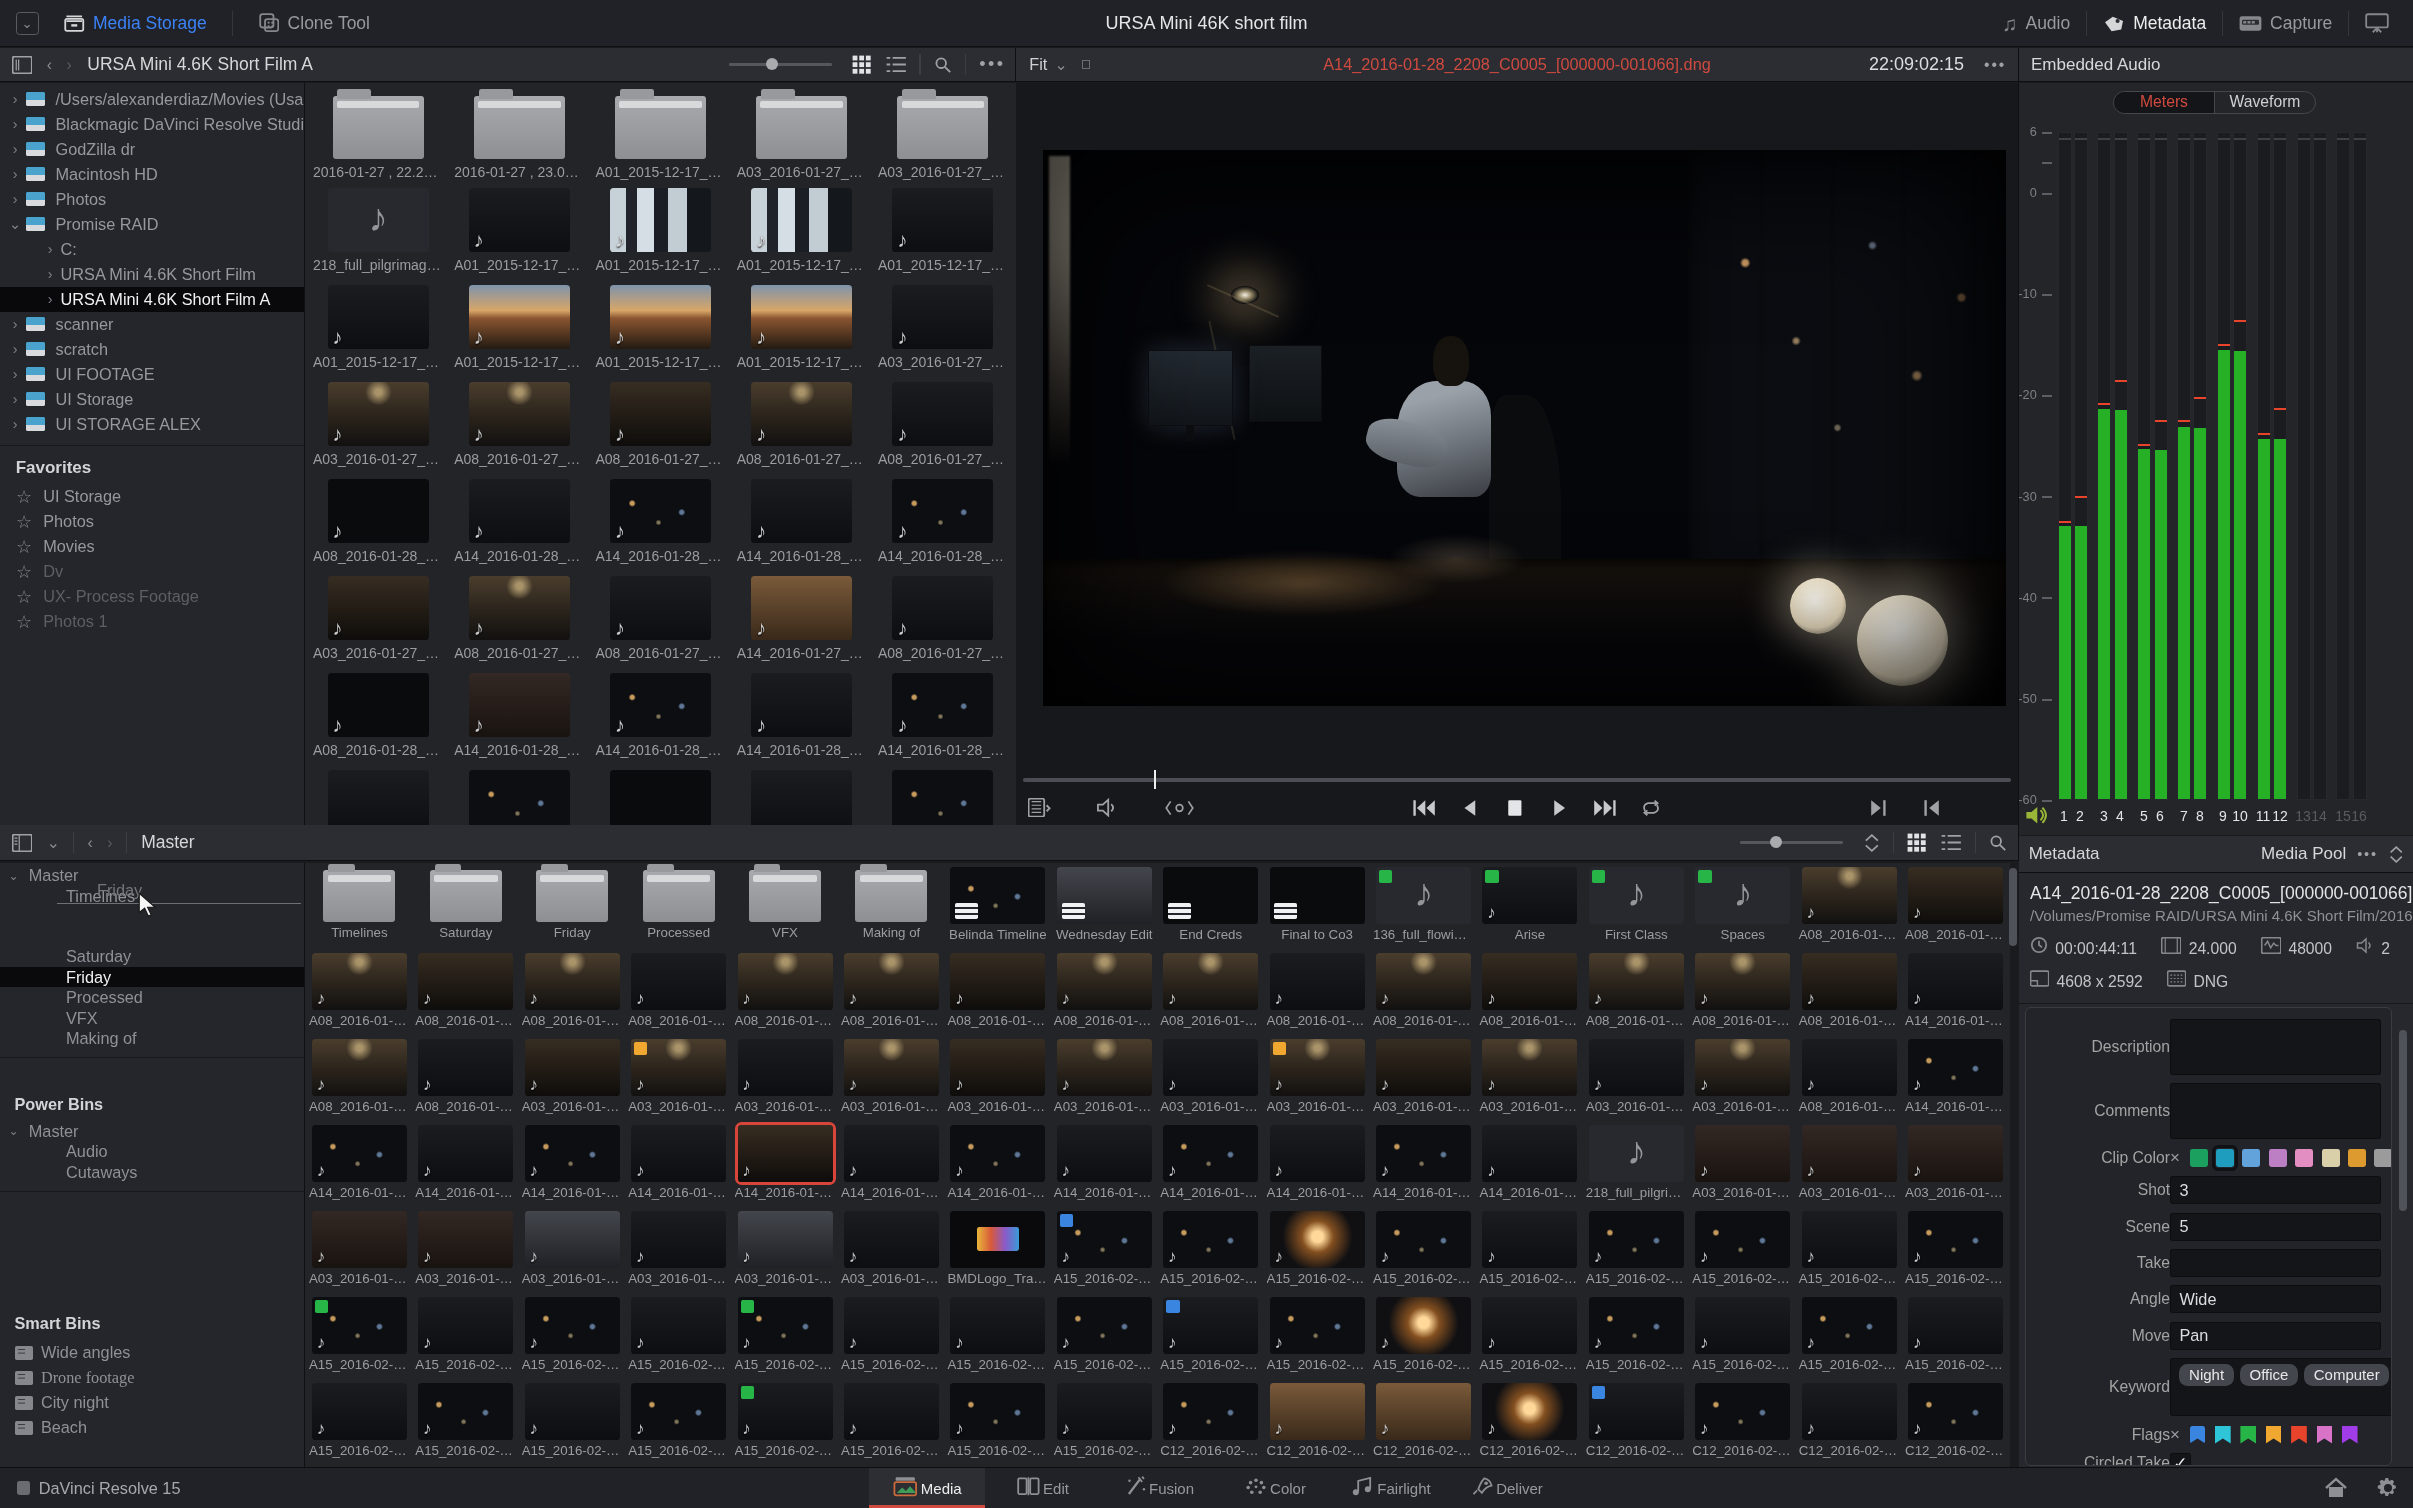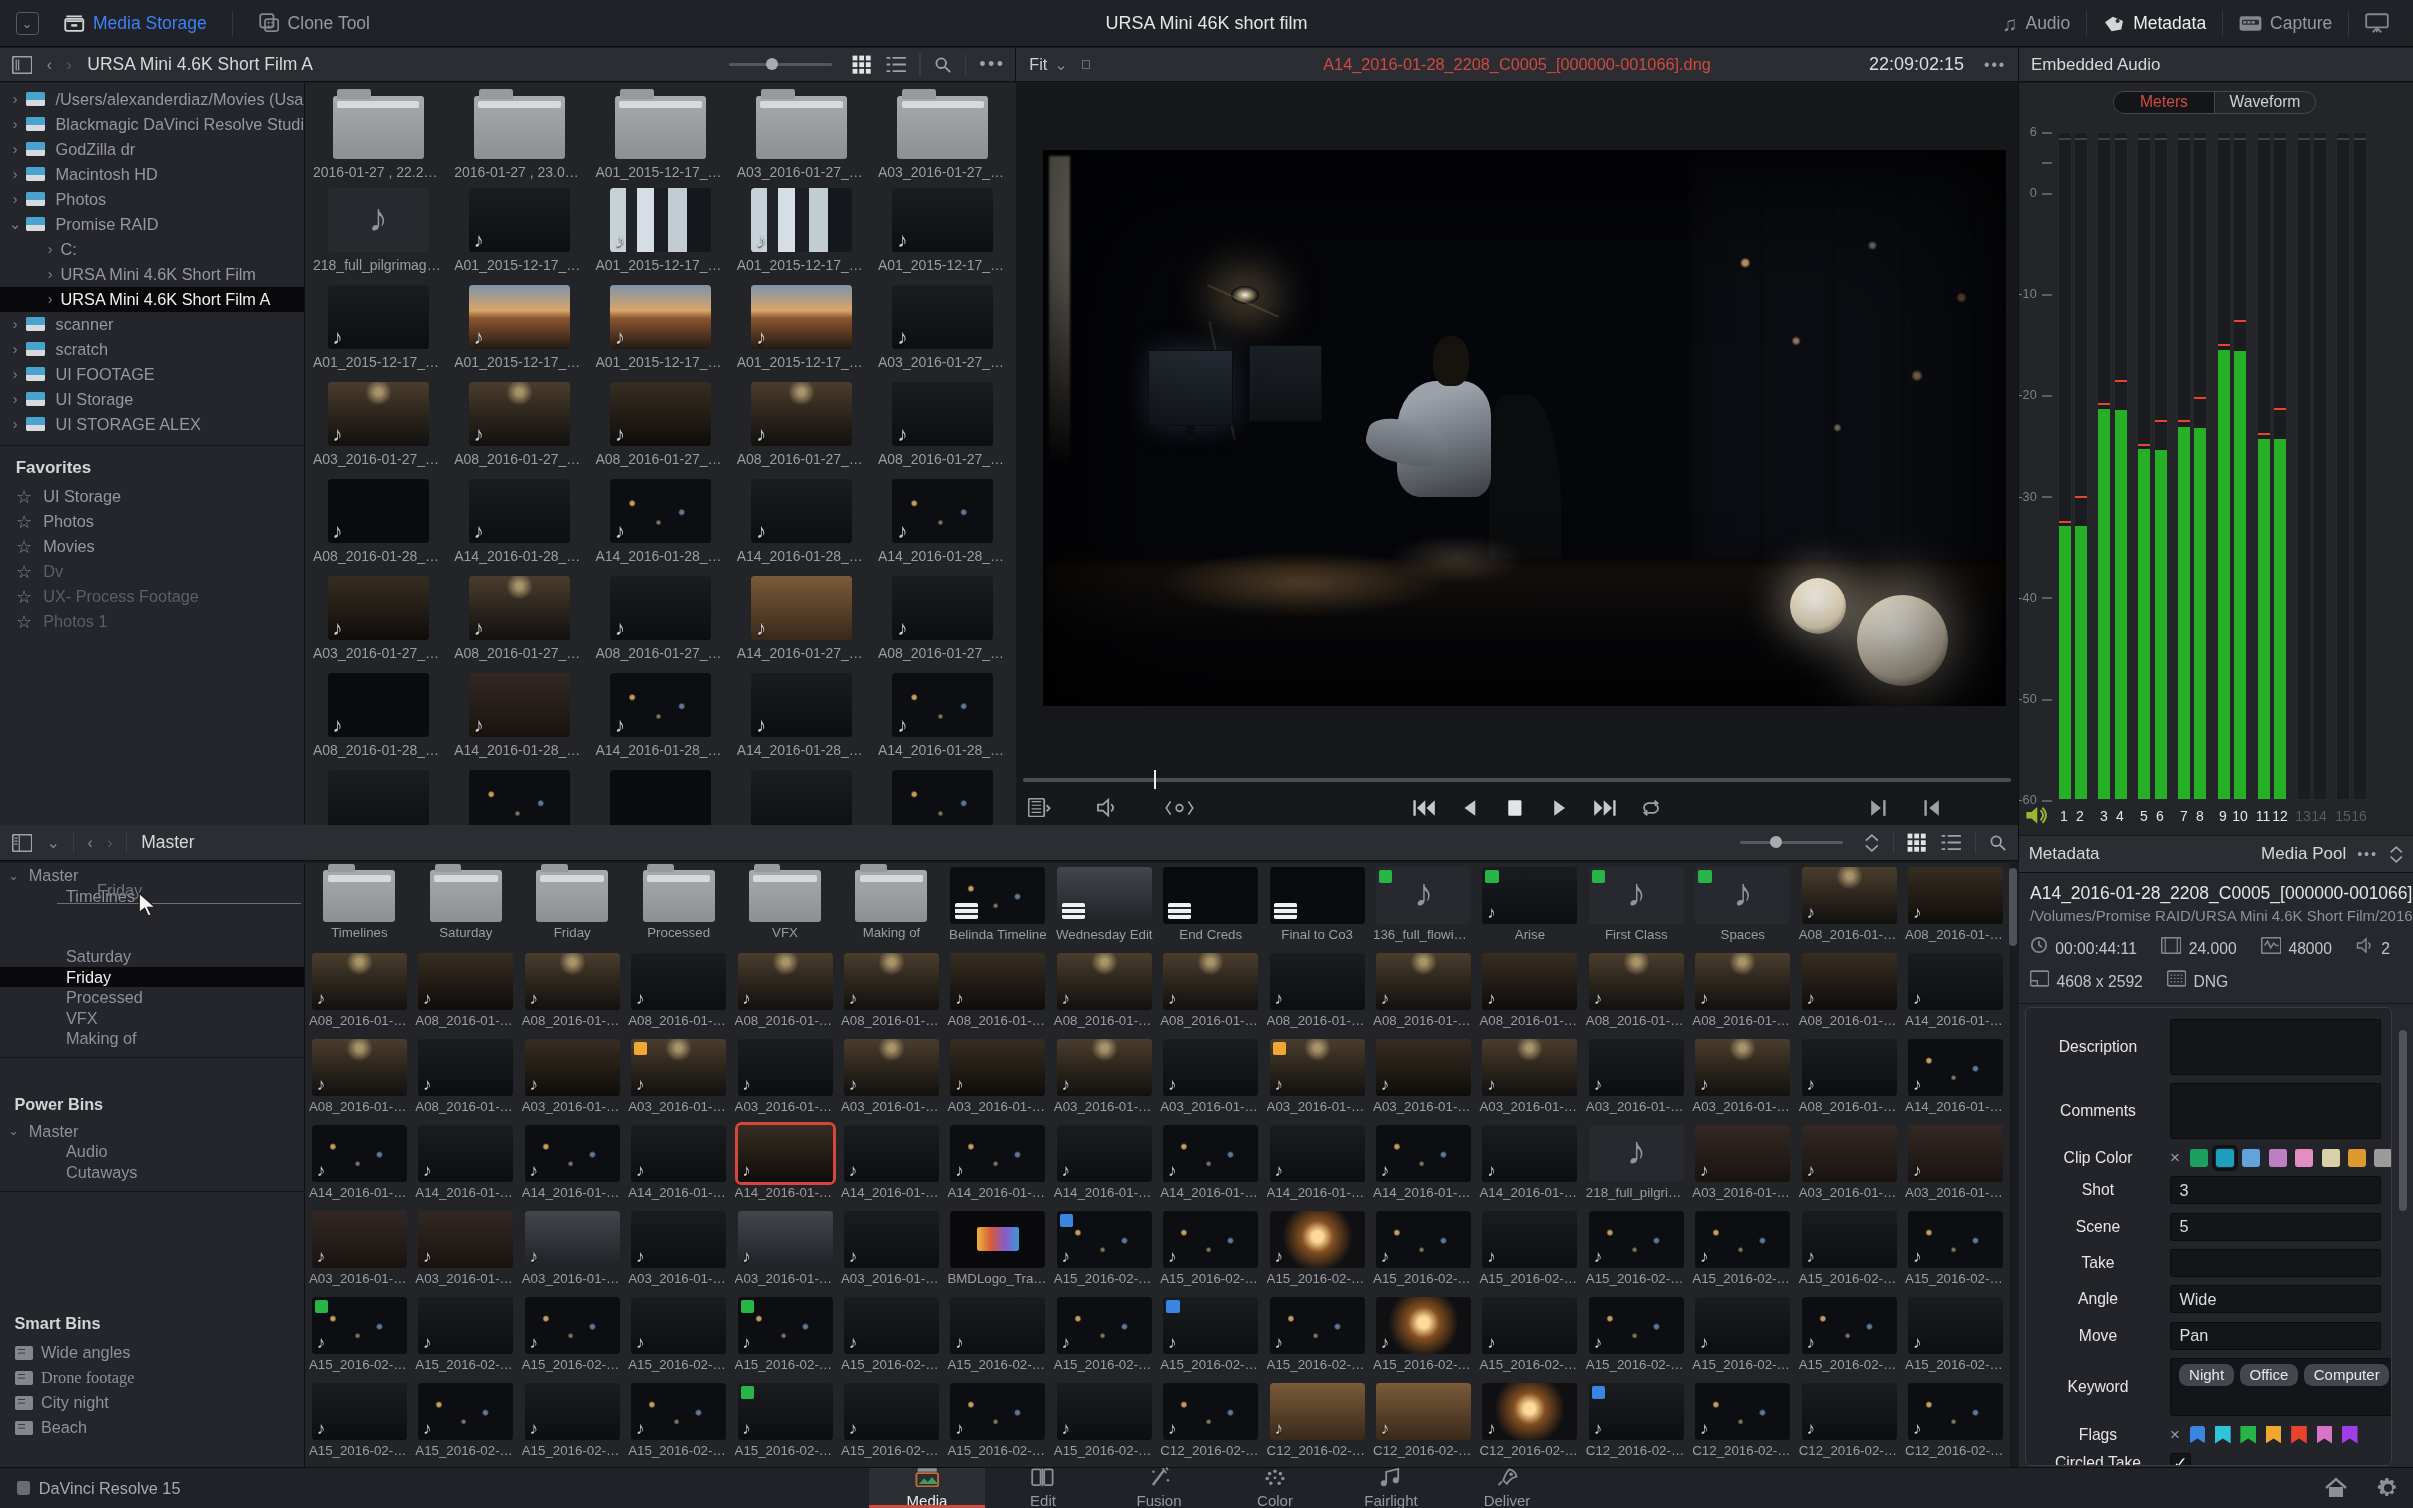--- a/index.html
+++ b/index.html
@@ -153,36 +153,36 @@
   #meta-hdr .pool{font-size:17px;color:#d6d7d9;margin-right:11px}
   #meta{left:2019px;top:873px;width:394px;height:594px;background:#26282d;overflow:hidden}
   .m-name{font-size:17.5px;color:#e4e5e7;padding:9.7px 11px 2.4px 11px;white-space:nowrap;overflow:hidden}
   .m-path{font-size:15px;color:#8f9196;padding:1.2px 11px 6px 11px;white-space:nowrap;overflow:hidden}
   .m-stats{display:flex;align-items:center;gap:8.4px;padding:6px 11px;font-size:15.7px;color:#c3c4c8}
   .m-stats .st{display:flex;align-items:flex-end;gap:7.2px;margin-right:15.7px}
   .m-div{height:1.2px;background:#17181c;margin-top:6px}
   .m-groups{font-size:17px;color:#d6d7d9;padding:8.4px 11px}
   #meta-form{position:absolute;left:6px;top:134px;width:367px;height:459px;border:1.2px solid #3a3c42;border-radius:6px;background:#232429;overflow:hidden;padding-top:11px}
   .f-row{display:flex;align-items:center;margin:0 0 8.4px 0}
-  .f-label{width:144px;text-align:center;font-size:15.7px;color:#e5e5e5;flex:none}
+  .f-label{width:144px;text-align:right;font-size:15.7px;color:#a3a3a3;flex:none}
   .f-input{flex:1;margin-right:9.7px;background:#141518;border:0.6px solid #0c0d0f;border-radius:2.4px;height:28px;display:flex;align-items:center;padding:0 8.4px;font-size:16.3px;color:#dcdde0}
   .f-input.area{height:56px;align-items:flex-start;padding-top:4.8px}
   .f-input.tagbox{height:58px;align-items:flex-start;padding-top:4.8px;gap:6px}
   .tag{background:#44464d;border-radius:8.4px;padding:2.4px 9.7px;font-size:15px;color:#e6e7e9;white-space:nowrap}
   .sw-x{color:#9a9ca1;font-size:17px;margin-right:9.7px}
   .sw{width:18px;height:18px;border-radius:2.4px;margin-right:8.4px}
   .sw-wrap{display:flex;align-items:center}
   .sw-sel{outline:3px solid #101114;outline-offset:1.8px;border-radius:2.4px}
   .flag{width:15.7px;height:18px;margin-right:9.7px;clip-path:polygon(0 0,100% 0,100% 100%,50% 72%,0 100%)}
   .cbox{width:20.5px;height:20.5px;background:#141518;border:0.6px solid #0c0d0f;border-radius:2.4px;color:#f0f0f2;font-size:17px;display:flex;align-items:center;justify-content:center}
   
   #navbar{left:0;top:1467px;width:2413px;height:41px;background:#212227;border-top:1.2px solid #0d0e10;display:flex;align-items:center}
   #nav-app{position:absolute;left:17px;display:flex;align-items:center;gap:8.4px;font-size:16.3px;color:#a7a9ad}
   .nav-items{position:absolute;left:869px;display:flex;align-items:stretch;height:41px}
-  .nav-item{width:116px;display:flex;flex-direction:column;align-items:center;justify-content:center;gap:2px;font-size:15px;color:#97999e;position:relative}
+  .nav-item{width:116px;display:flex;flex-direction:row;align-items:center;justify-content:center;gap:2px;font-size:15px;color:#97999e;position:relative}
   .nav-item.active{background:#2c2e34;color:#eceded}
   .nav-item.active:after{content:"";position:absolute;left:0;right:0;bottom:0;height:3.6px;background:#cf4a3f}
   .nav-right{position:absolute;right:13.3px;display:flex;gap:28px;align-items:center}
 </style>
 </head>
 <body>
 
 <div class="abs" id="topbar">
   <div class="tb-left">
     <div class="tb-sq">⌄</div>

